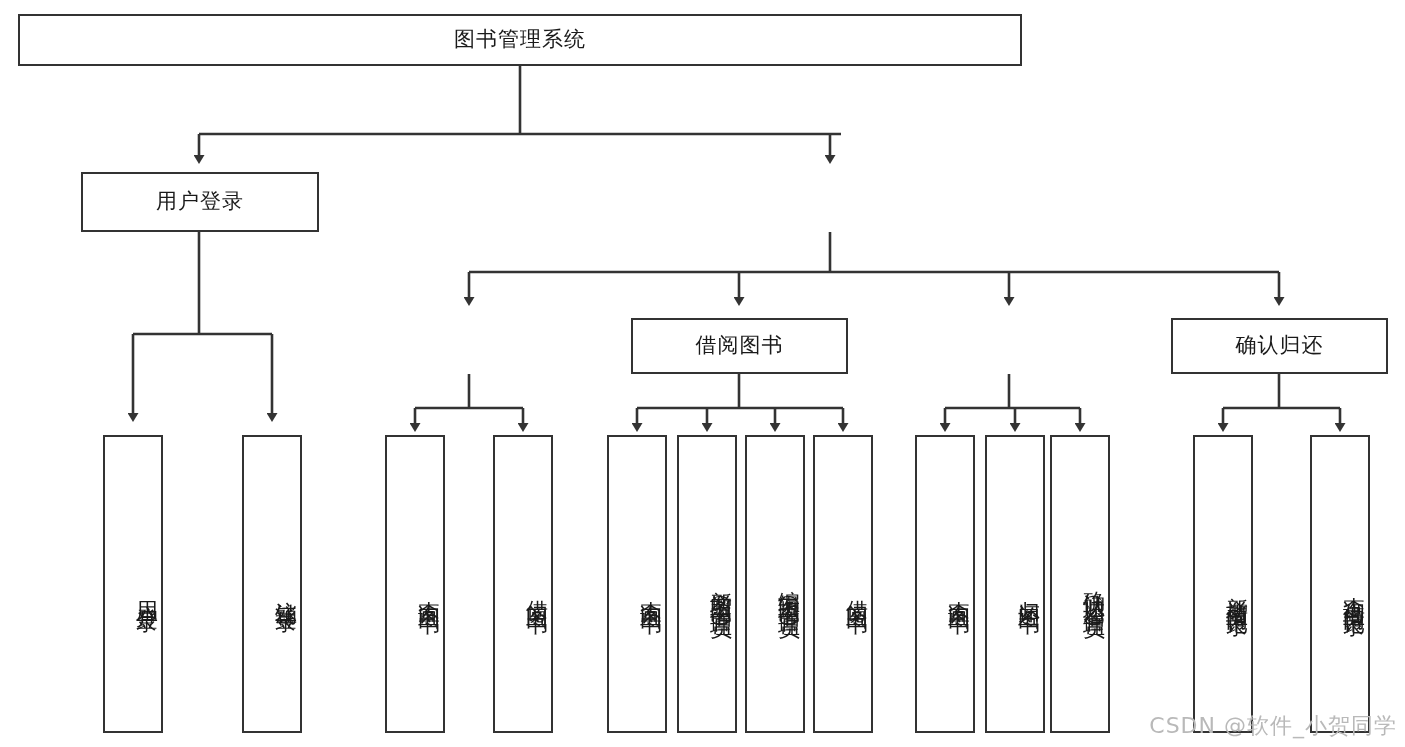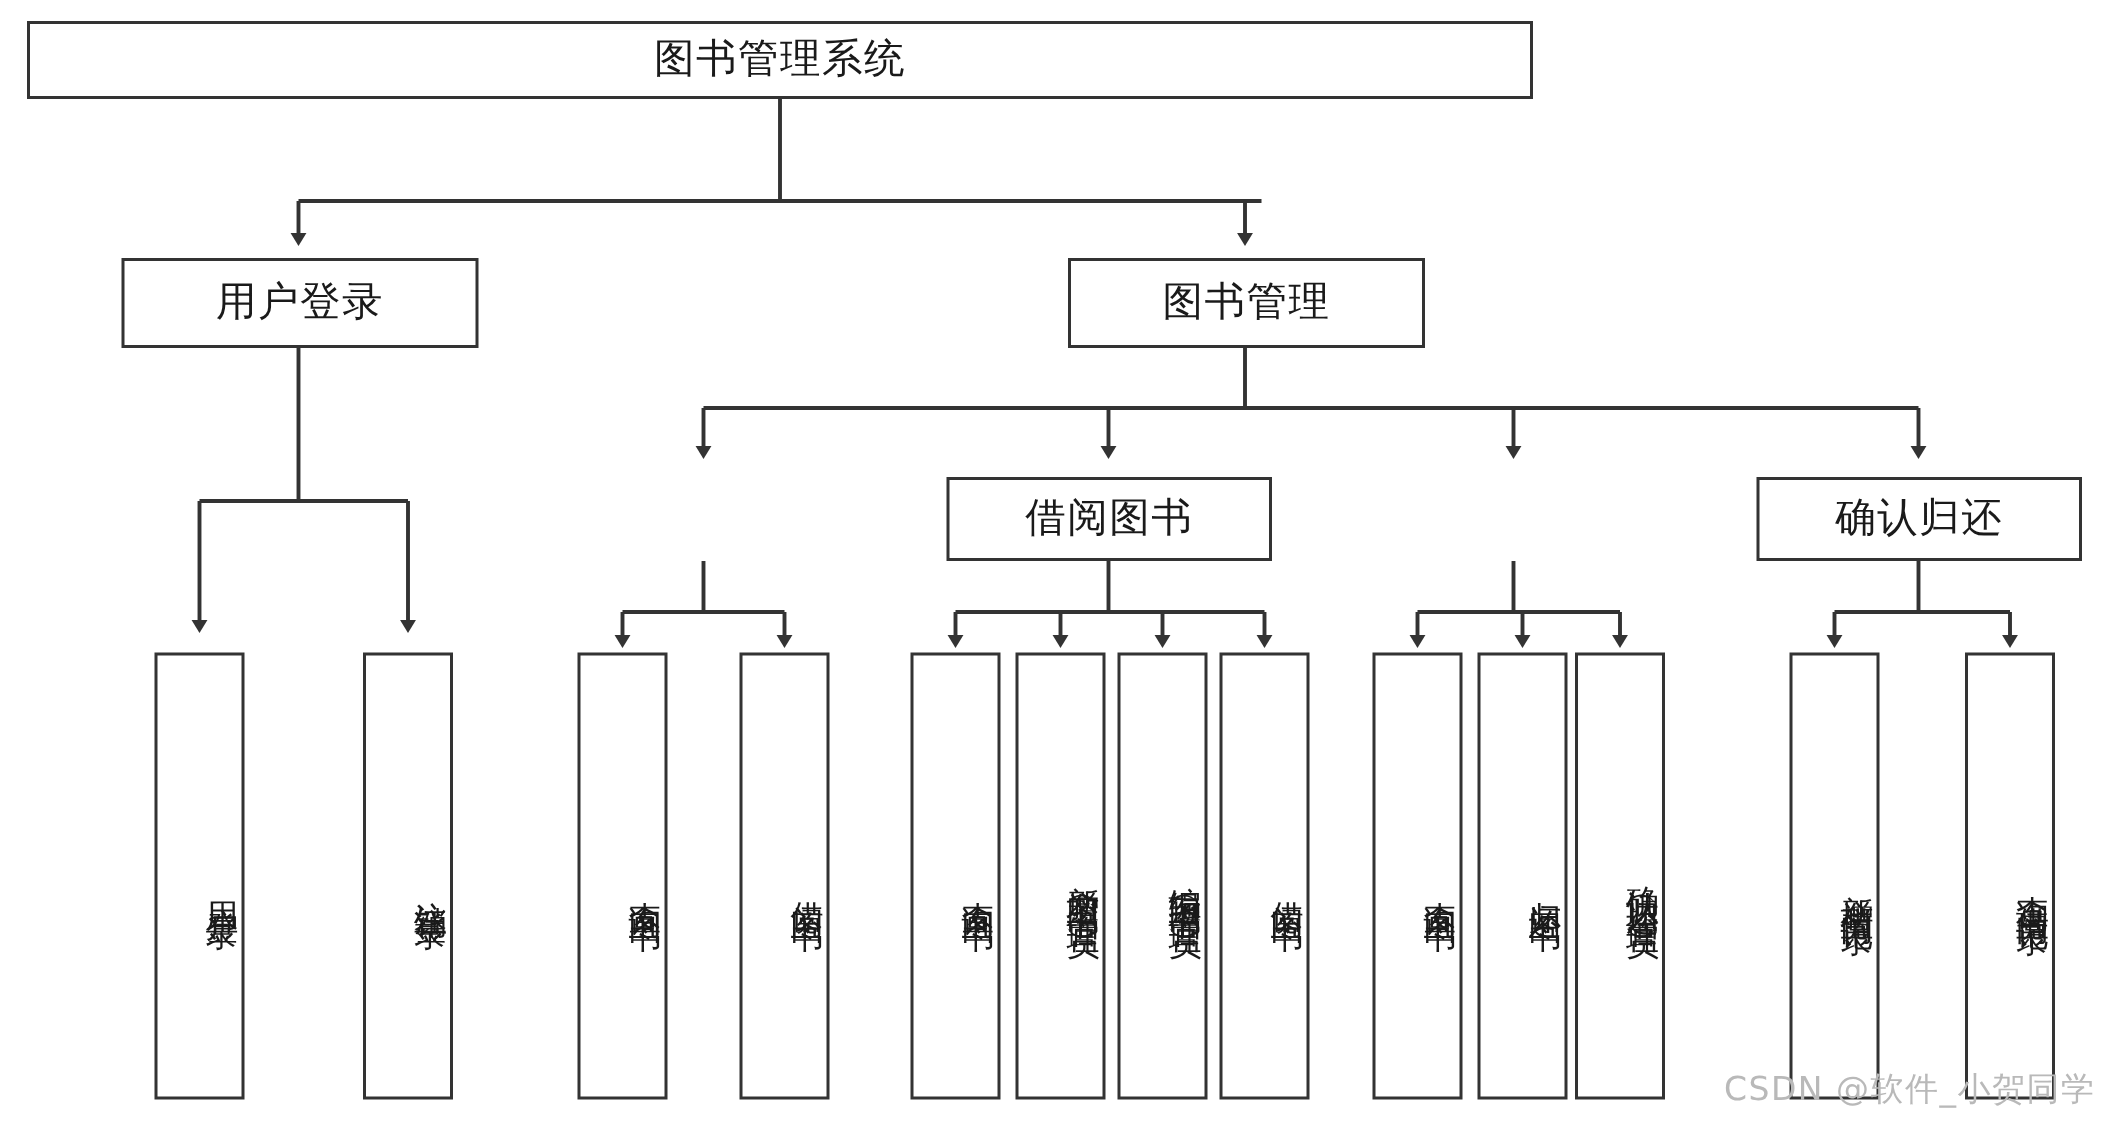--- a/index.html
+++ b/index.html
@@ -31,21 +31,21 @@
     box-sizing: border-box;
     background: #ffffff;
     border: 2px solid #333333;
     display: flex;
     align-items: center;
     justify-content: center;
     color: #1a1a1a;
     z-index: 2;
   }
   .node.horiz {
-    font-size: 27px;
+    font-size: 21px;
     letter-spacing: 1px;
     line-height: 1.2;
   }
   .node.vert {
     writing-mode: vertical-rl;
     text-orientation: upright;
     font-size: 22px;
     line-height: 1.25;
     letter-spacing: 4px;
     padding-top: 14px;
@@ -127,23 +127,20 @@
     </g>
   </svg>
 
   <div class="node horiz" style="left:18px; top:14px; width:1004px; height:52px;">
     <span class="label">图书管理系统</span>
   </div>
 
   <div class="node horiz" style="left:81px; top:172px; width:238px; height:60px;">
     <span class="label">用户登录</span>
   </div>
-  <div class="node horiz" style="left:712px; top:172px; width:238px; height:60px;">
-    <span class="label">图书管理</span>
-  </div>
 
   <div class="node horiz" style="left:631px; top:318px; width:217px; height:56px;">
     <span class="label">借阅图书</span>
   </div>
   <div class="node horiz" style="left:1171px; top:318px; width:217px; height:56px;">
     <span class="label">确认归还</span>
   </div>
 
   <div class="node vert" style="left:103px; top:435px; width:60px; height:298px;">
     <span class="label">用户登录</span>

